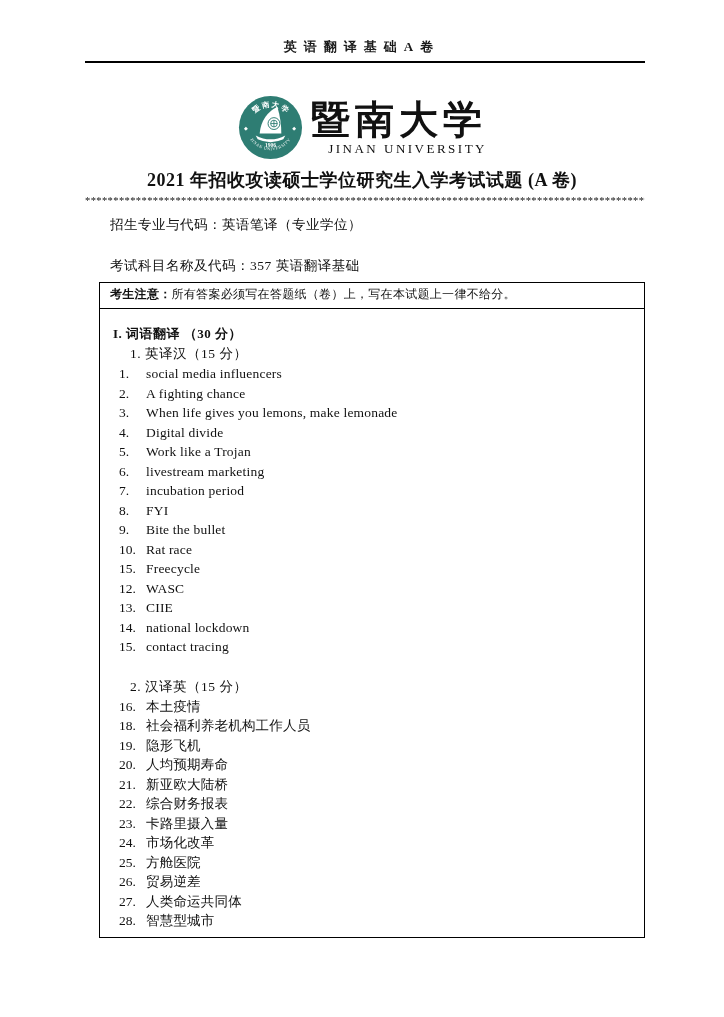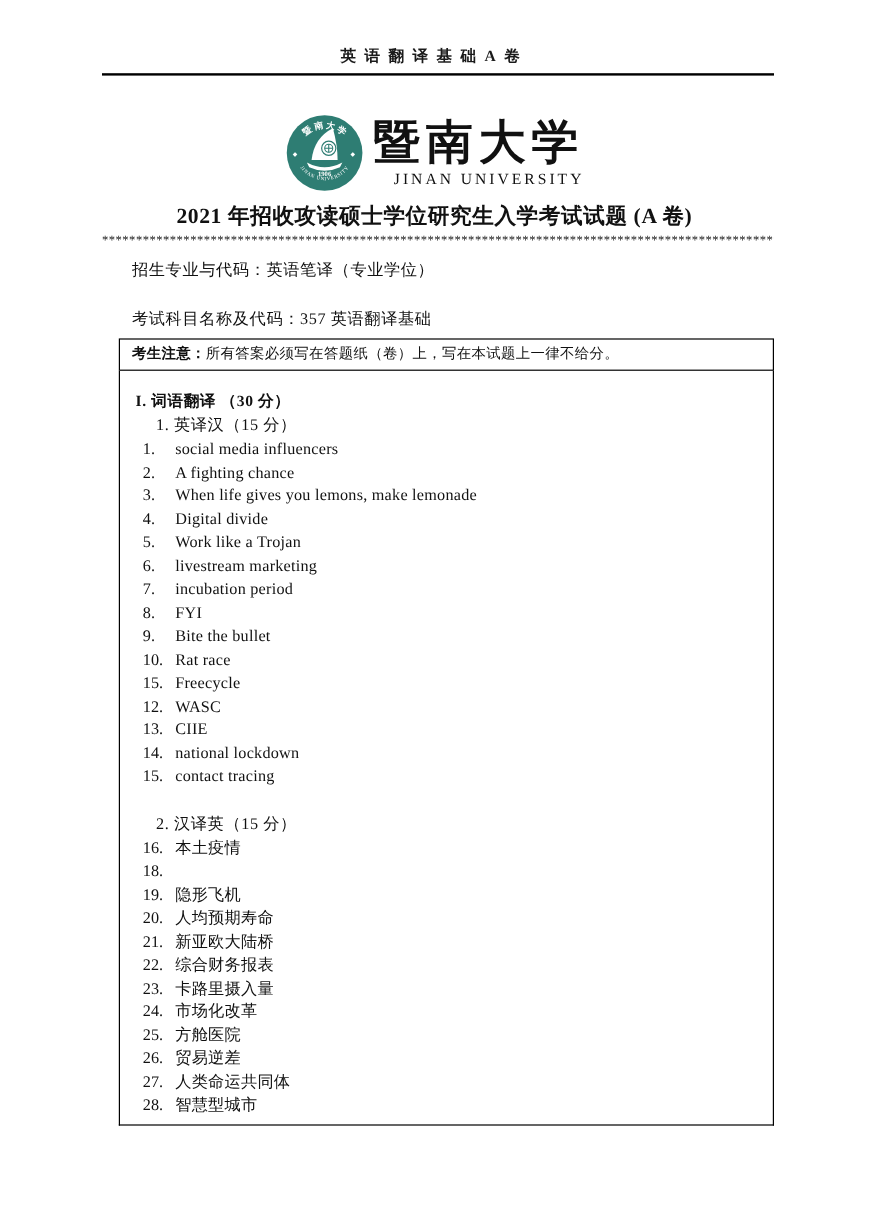--- a/index.html
+++ b/index.html
@@ -245,20 +245,21 @@
       <div class="word-list">
 
           <div class="word-item">
             <span class="no">16.</span>
             <span class="txt">本土疫情</span>
           </div>
 
 
           <div class="word-item">
             <span class="no">18.</span>
+            <span class="txt">社会福利养老机构工作人员</span>
           </div>
 
           <div class="word-item">
             <span class="no">19.</span>
             <span class="txt">隐形飞机</span>
           </div>
 
           <div class="word-item">
             <span class="no">20.</span>
             <span class="txt">人均预期寿命</span>

